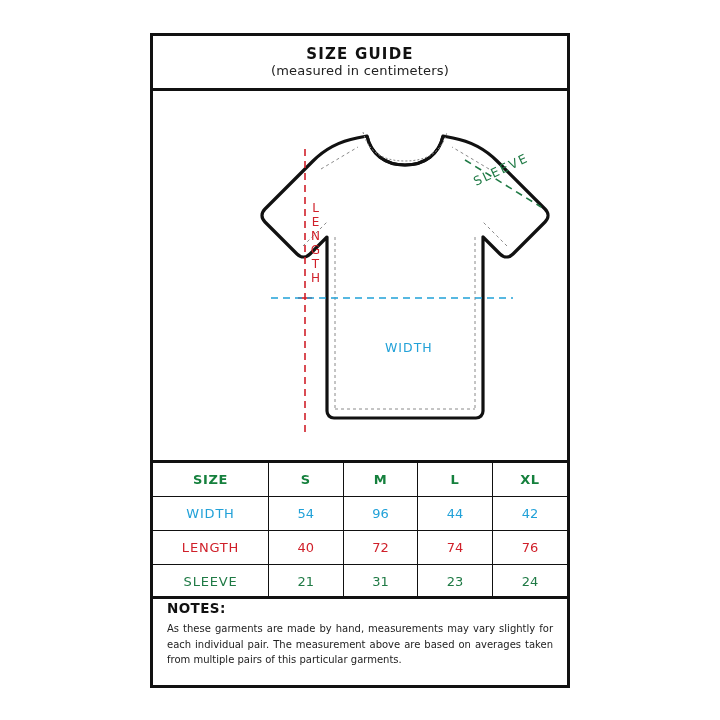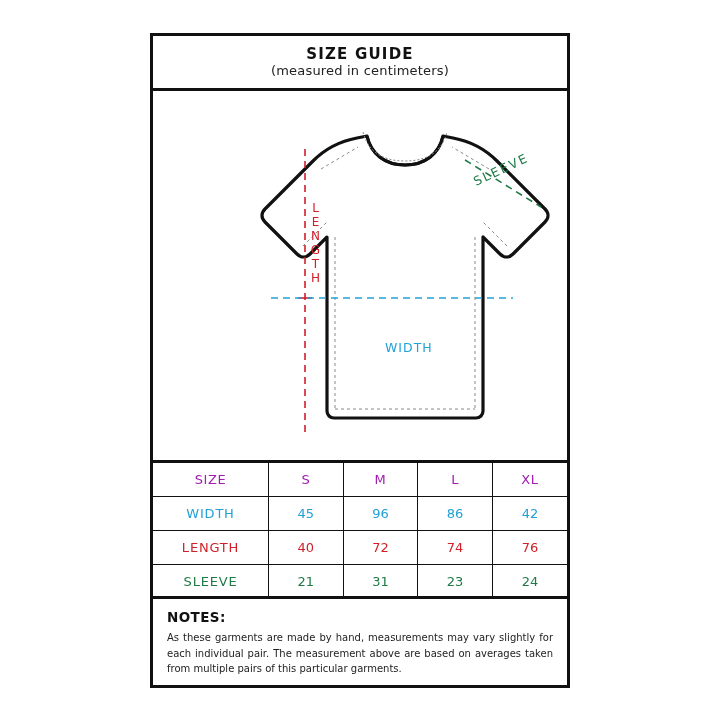--- a/index.html
+++ b/index.html
@@ -134,43 +134,43 @@
     border-right: none;
   }
   table.size-table tr:first-child td {
     border-top: none;
   }
   table.size-table tr:last-child td {
     border-bottom: none;
   }
   .col-label { width: 115px; }
   .hdr {
-    font-weight: normal;
+    font-weight: bold;
     letter-spacing: 0.6px;
-    color: #a21caf;
+    color: #15803d;
     font-size: 13.5px;
   }
   .row-width   { color: #21a1d8; }
   .row-length  { color: #d0202a; margin-top: 16px; }
   .row-sleeve  { color: #1f7a45; }
   .rowlabel {
     letter-spacing: 0.8px;
     font-size: 13px;
   }
 
   
   .notes {
     position: absolute;
     left: 0;
     top: 560px;
     width: 100%;
     height: 89px;
     border-top: 3px solid #111111;
     box-sizing: border-box;
-    padding: 10px 14px 0 14px;
+    padding: 1px 14px 0 14px;
   }
   .notes-title {
     font-size: 13.5px;
     font-weight: bold;
     color: #111111;
     letter-spacing: 0.4px;
     margin-bottom: 5px;
   }
   .notes-body {
     font-size: 10px;
@@ -245,23 +245,23 @@
         <tbody>
             <tr>
           <td class="col-label hdr">SIZE</td>
           <td class="hdr">S</td>
           <td class="hdr">M</td>
           <td class="hdr">L</td>
           <td class="hdr">XL</td>
         </tr>
         <tr class="row-width">
           <td class="col-label rowlabel">WIDTH</td>
-          <td>45</td>
+          <td>54</td>
           <td>96</td>
-          <td>86</td>
+          <td>44</td>
           <td>42</td>
         </tr>
         <tr class="row-length">
           <td class="col-label rowlabel">LENGTH</td>
           <td>40</td>
           <td>72</td>
           <td>74</td>
           <td>76</td>
         </tr>
         <tr class="row-sleeve">

